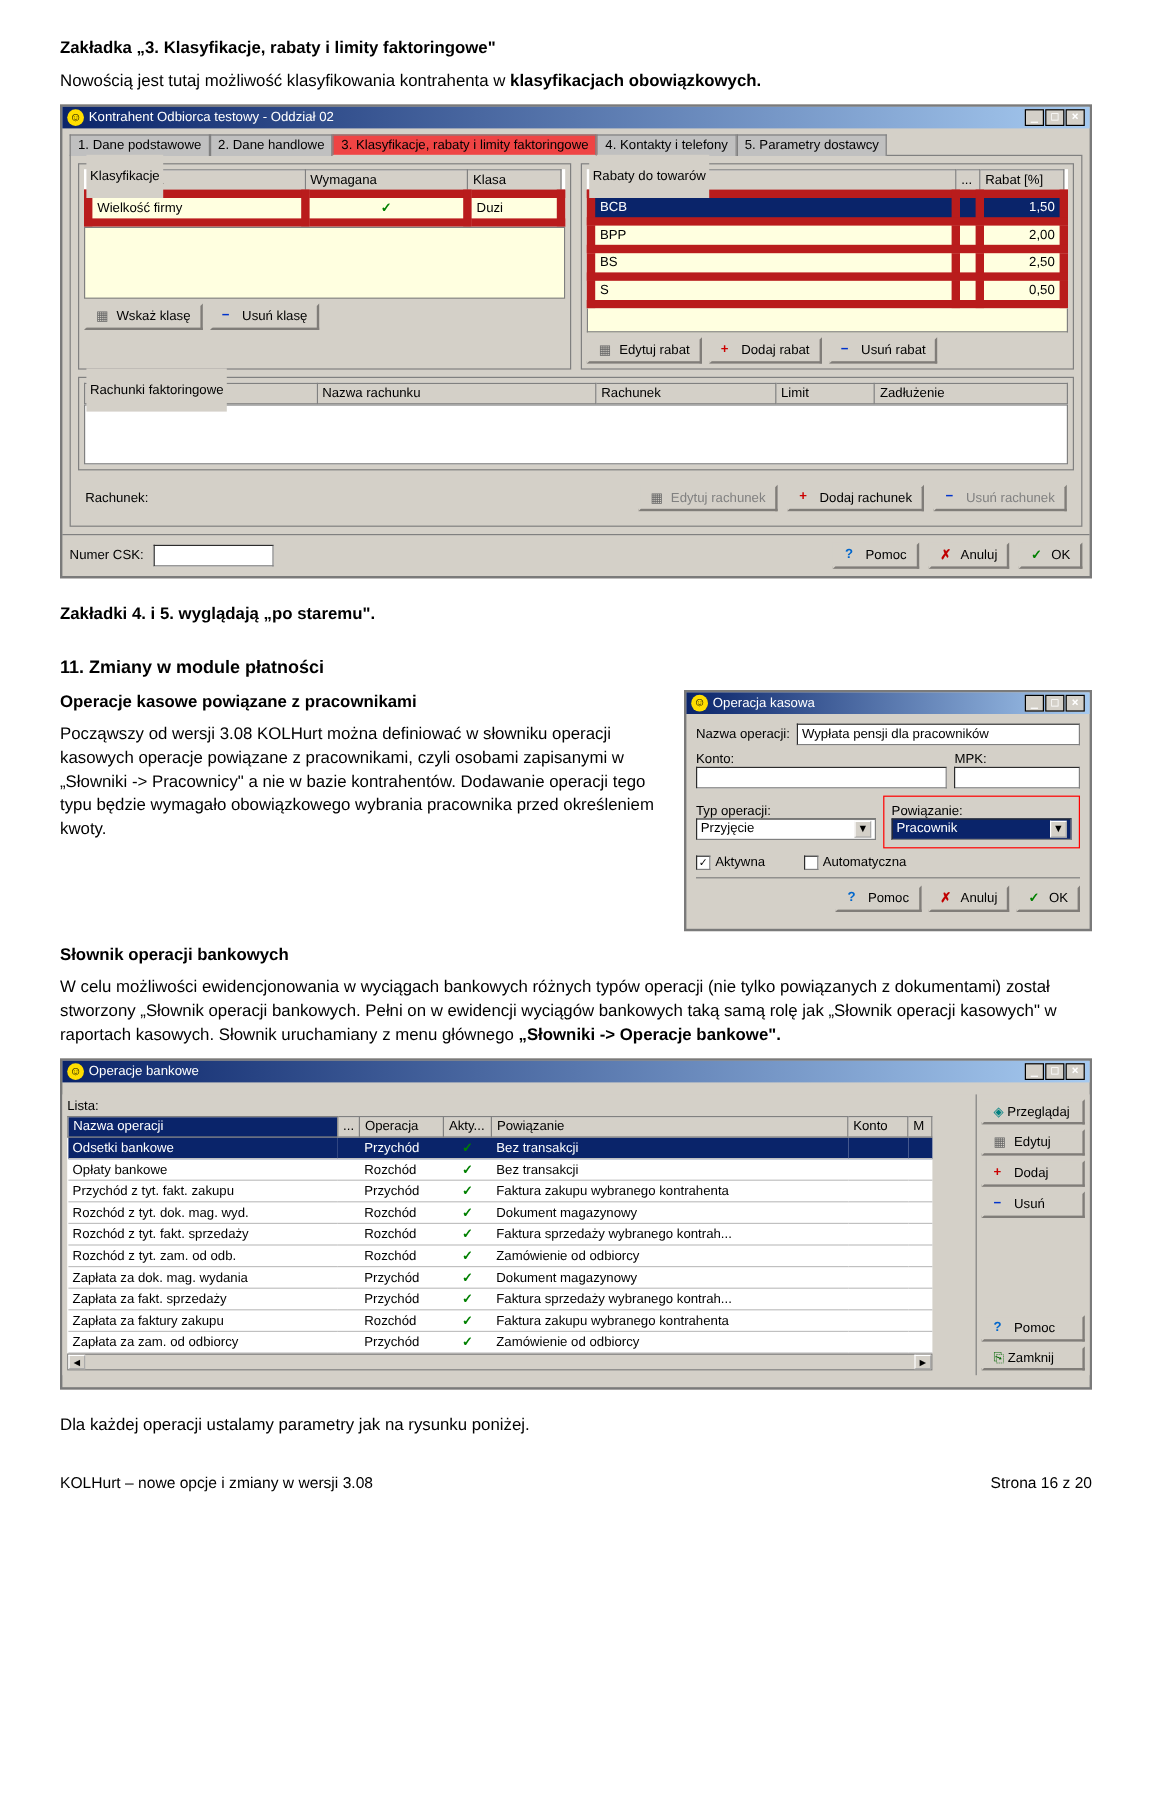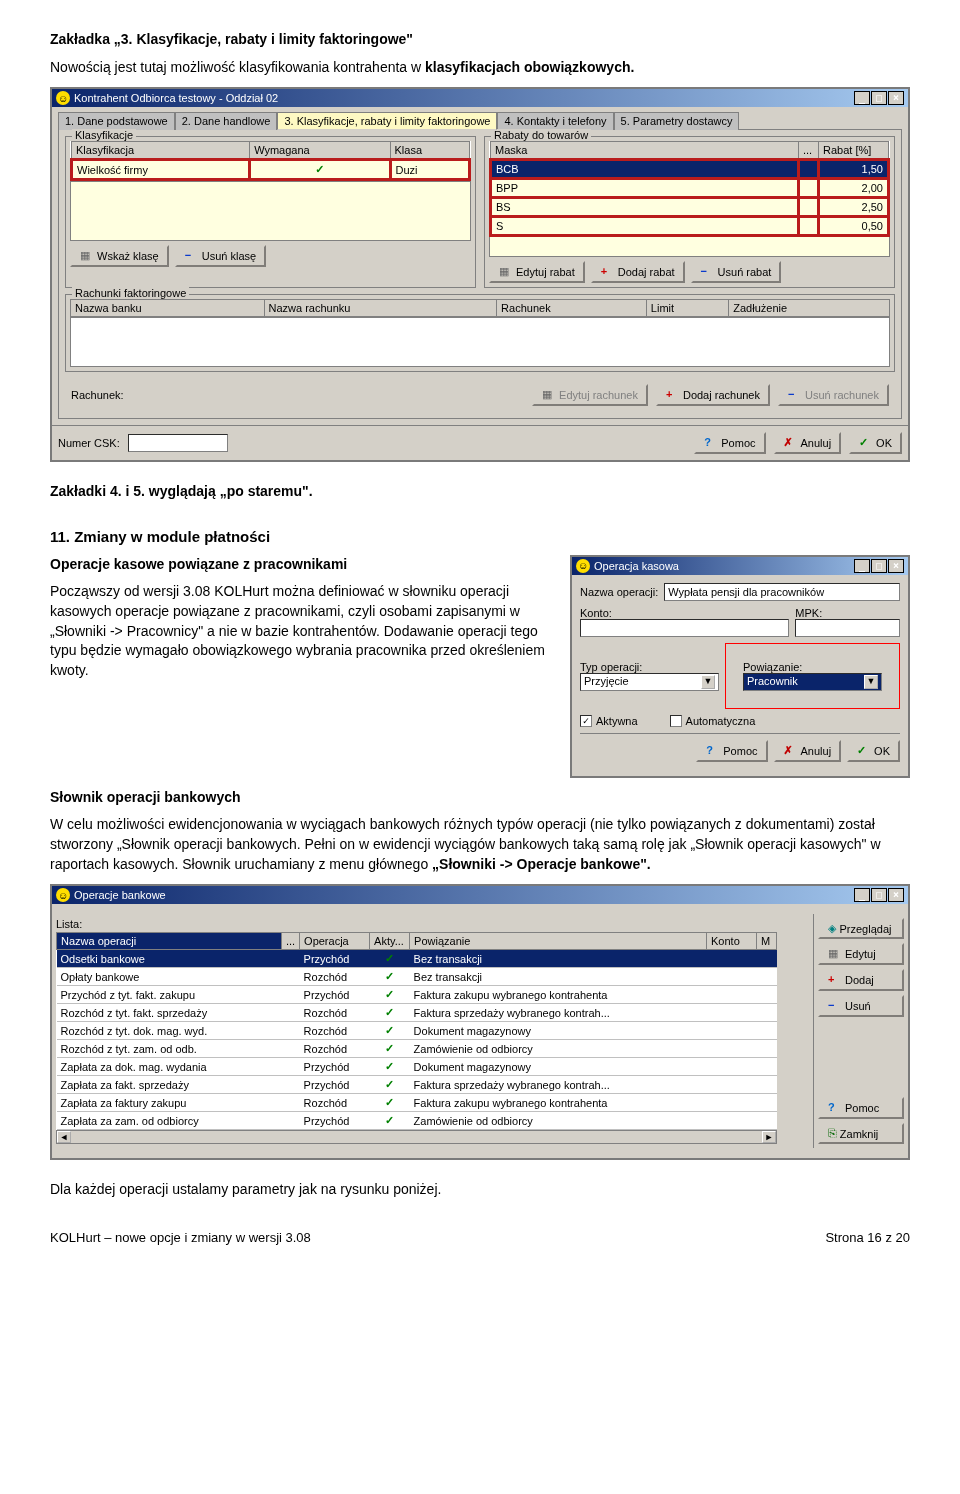--- a/index.html
+++ b/index.html
@@ -7,30 +7,30 @@
   .para { margin-bottom: 8px; line-height: 1.4; }
   .bold { font-weight: bold; }
   .window { border: 2px solid #7a7a7a; background: #d4d0c8; font-size: 11px; font-family: Tahoma, Arial, sans-serif; margin: 10px 0 20px 0; }
   .titlebar { background: linear-gradient(to right, #0a246a, #a6caf0); color: #fff; padding: 2px 4px; display: flex; align-items: center; gap: 4px; }
   .titlebar .smiley { background: #ffde00; border-radius: 50%; width: 14px; height: 14px; display: flex; align-items: center; justify-content: center; font-size: 10px; color: #000; }
   .titlebar .wtitle { flex: 1; font-weight: normal; }
   .winctrls { display: flex; gap: 1px; }
   .winctrls div { width: 16px; height: 14px; background: #d4d0c8; border: 1px solid #000; font-size: 10px; text-align: center; line-height: 12px; font-family: monospace; font-weight: bold; }
   .tabs { display: flex; padding: 4px 6px 0 6px; gap: 0; }
   .tab { border: 1px solid #808080; border-bottom: none; padding: 2px 6px; background: #d4d0c8; font-size: 11px; position: relative; top: 1px; }
-  .tab.active { background: #fef9c3; border-bottom: 1px solid #d4d0c8; z-index: 2; }
+  .tab.active { background: #ef4444; border-bottom: 1px solid #d4d0c8; z-index: 2; }
   .tab:not(.active) { background: #c0c0c0; }
   .tabpanel { border: 1px solid #808080; margin: 0 6px 6px 6px; padding: 6px; background: #d4d0c8; }
   .group { border: 1px solid #808080; padding: 4px; margin-bottom: 6px; position: relative; }
-  .group-title { position: absolute; top: -8px; left: 6px; background: #d4d0c8; padding: 0 3px; font-size: 11px; }
+  .group-title { position: absolute; top: -8px; left: 6px; background: #d4d0c8; padding: 12px 3px; font-size: 11px; }
   .two-col { display: flex; gap: 8px; }
   .two-col > div { flex: 1; }
   table.grid { width: 100%; background: #fff; border-collapse: collapse; font-size: 11px; }
   table.grid th { background: #d4d0c8; border: 1px solid #808080; padding: 2px 4px; text-align: left; font-weight: normal; }
-  table.grid td { border: 3px solid #b91c1c; padding: 2px 4px; background: #ffffe0; }
+  table.grid td { border: 7px solid #b91c1c; padding: 2px 4px; background: #ffffe0; }
   table.grid tr.selected td { background: #0a246a; color: #fff; }
   .grid-empty { height: 60px; background: #ffffe0; border: 1px solid #808080; }
   .grid-white { height: 50px; background: #fff; border: 1px solid #808080; }
   .btnrow { display: flex; gap: 6px; margin-top: 4px; }
   .btn { border: 2px outset #d4d0c8; background: #d4d0c8; padding: 2px 8px; font-size: 11px; display: flex; align-items: center; gap: 3px; cursor: pointer; }
   .btn.disabled { color: #808080; }
   .btn .ico { width: 14px; height: 14px; display: inline-block; }
   .ico-green::before { content: "✓"; color: #008000; font-weight: bold; }
   .ico-red::before { content: "✗"; color: #c00000; font-weight: bold; }
   .ico-q::before { content: "?"; color: #0066cc; font-weight: bold; }
@@ -259,21 +259,21 @@
       </div>
     </div>
     <div class="row">
       <div style="flex:1">
         <label>Typ operacji:</label>
         <div class="combo">
             <span>Przyjęcie</span>
             <span class="arr">▼</span>
           </div>
       </div>
-      <div class="redbox" style="flex:1;padding:17px">
+      <div class="redbox" style="flex:1;padding:6px">
         <label>Powiązanie:</label>
         <div class="combo" style="background:#0a246a;color:#fff">
             <span>Pracownik</span>
             <span class="arr" style="color:#000">▼</span>
           </div>
       </div>
     </div>
     <div class="row">
       <div class="checkbox">
           <div class="cb">✓</div>
@@ -360,34 +360,34 @@
             <tr>
               <td>Przychód z tyt. fakt. zakupu</td>
               <td></td>
               <td>Przychód</td>
               <td style="text-align: center;"><span class="checkico">✓</span></td>
               <td>Faktura zakupu wybranego kontrahenta</td>
               <td></td>
               <td></td>
             </tr>
             <tr>
+              <td>Rozchód z tyt. dok. mag. wyd.</td>
+              <td></td>
+              <td>Rozchód</td>
+              <td style="text-align: center;"><span class="checkico">✓</span></td>
+              <td>Dokument magazynowy</td>
+              <td></td>
+              <td></td>
+            </tr>
+            <tr>
               <td>Rozchód z tyt. fakt. sprzedaży</td>
               <td></td>
               <td>Rozchód</td>
               <td style="text-align: center;"><span class="checkico">✓</span></td>
               <td>Faktura sprzedaży wybranego kontrah...</td>
-              <td></td>
-              <td></td>
-            </tr>
-            <tr>
-              <td>Rozchód z tyt. dok. mag. wyd.</td>
-              <td></td>
-              <td>Rozchód</td>
-              <td style="text-align: center;"><span class="checkico">✓</span></td>
-              <td>Dokument magazynowy</td>
               <td></td>
               <td></td>
             </tr>
             <tr>
               <td>Rozchód z tyt. zam. od odb.</td>
               <td></td>
               <td>Rozchód</td>
               <td style="text-align: center;"><span class="checkico">✓</span></td>
               <td>Zamówienie od odbiorcy</td>
               <td></td>

